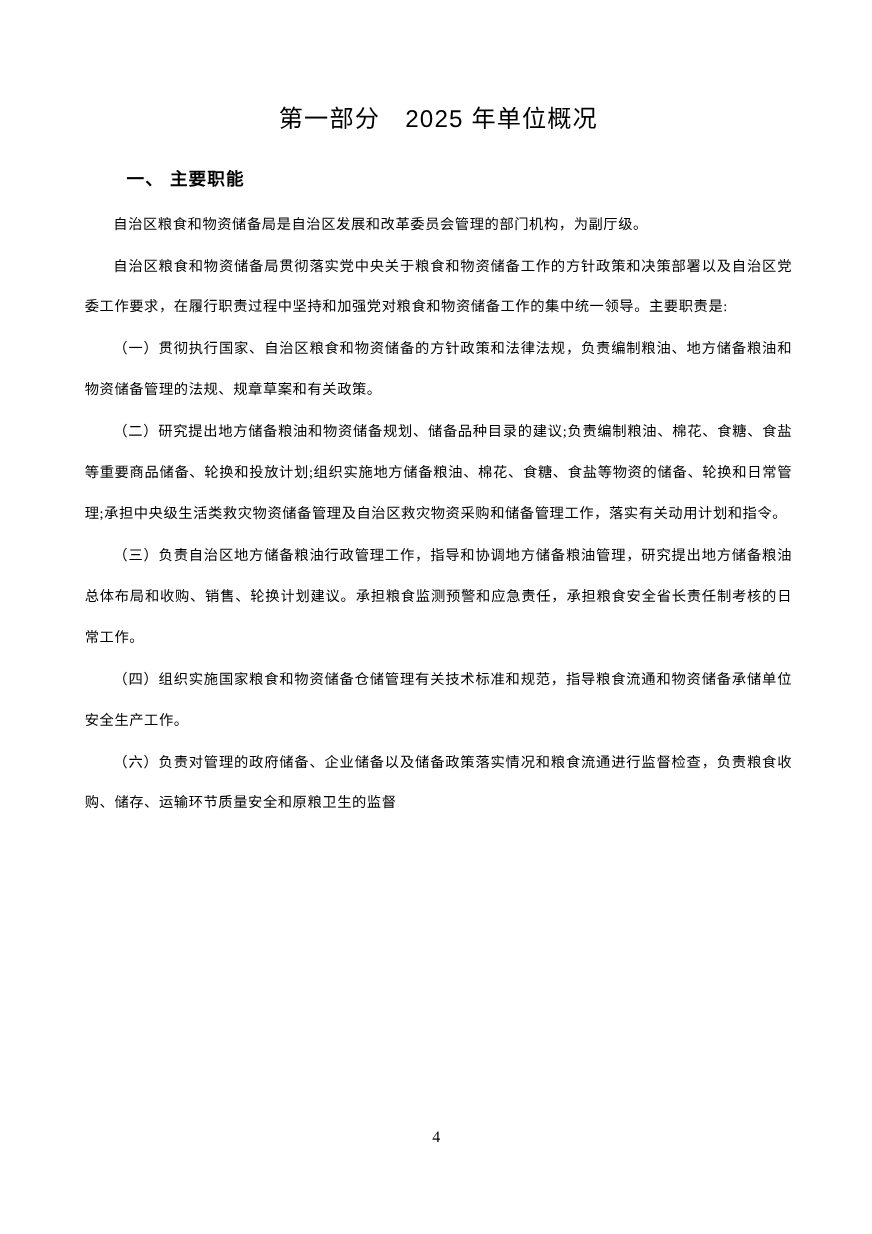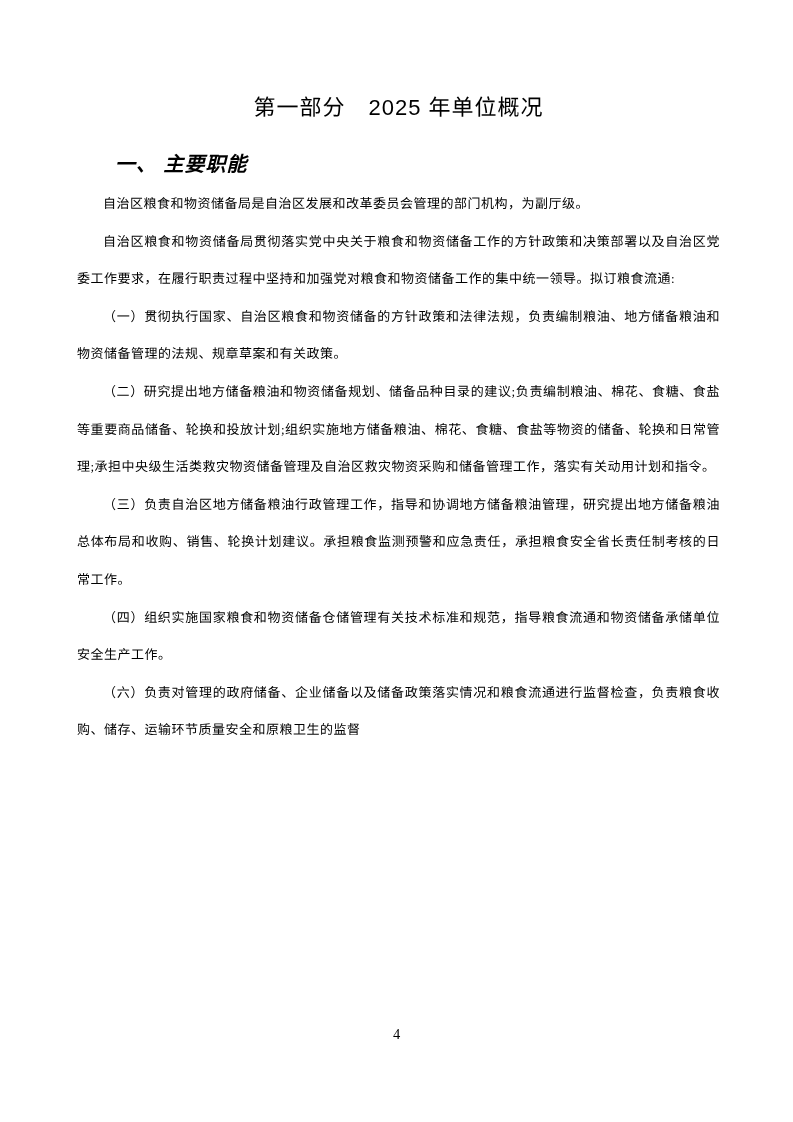--- a/index.html
+++ b/index.html
@@ -28,24 +28,23 @@
     font-family: "Liberation Sans", "DejaVu Sans", sans-serif;
     font-weight: 400;
     font-size: 22px;
     letter-spacing: 1px;
     line-height: 30px;
   }
   .section-heading {
     margin: 27px 73px 0 115px;
     font-family: "Liberation Sans", "DejaVu Sans", sans-serif;
     font-weight: 700;
-    font-size: 20px;
+    font-size: 16px;
     line-height: 28px;
     letter-spacing: 1px;
-    font-style: italic;
   }
   .body-text {
     margin: 7px 73px 0 77px;
   }
   .body-text p.para {
     margin: 0;
     font-size: 13px;
     line-height: 37.6px;
     text-align: justify;
     text-justify: inter-ideograph;
@@ -65,21 +64,21 @@
 </head>
 <body>
 
 <div class="page">
   <h1 class="doc-title">第一部分　2025 年单位概况</h1>
 
   <h2 class="section-heading">一、 主要职能</h2>
 
   <div class="body-text">
       <p class="para">自治区粮食和物资储备局是自治区发展和改革委员会管理的部门机构，为副厅级。</p>
-      <p class="para">自治区粮食和物资储备局贯彻落实党中央关于粮食和物资储备工作的方针政策和决策部署以及自治区党委工作要求，在履行职责过程中坚持和加强党对粮食和物资储备工作的集中统一领导。拟订粮食流通:</p>
+      <p class="para">自治区粮食和物资储备局贯彻落实党中央关于粮食和物资储备工作的方针政策和决策部署以及自治区党委工作要求，在履行职责过程中坚持和加强党对粮食和物资储备工作的集中统一领导。主要职责是:</p>
       <p class="para">（一）贯彻执行国家、自治区粮食和物资储备的方针政策和法律法规，负责编制粮油、地方储备粮油和物资储备管理的法规、规章草案和有关政策。</p>
       <p class="para">（二）研究提出地方储备粮油和物资储备规划、储备品种目录的建议;负责编制粮油、棉花、食糖、食盐等重要商品储备、轮换和投放计划;组织实施地方储备粮油、棉花、食糖、食盐等物资的储备、轮换和日常管理;承担中央级生活类救灾物资储备管理及自治区救灾物资采购和储备管理工作，落实有关动用计划和指令。</p>
       <p class="para">（三）负责自治区地方储备粮油行政管理工作，指导和协调地方储备粮油管理，研究提出地方储备粮油总体布局和收购、销售、轮换计划建议。承担粮食监测预警和应急责任，承担粮食安全省长责任制考核的日常工作。</p>
       <p class="para">（四）组织实施国家粮食和物资储备仓储管理有关技术标准和规范，指导粮食流通和物资储备承储单位安全生产工作。</p>
       <p class="para">（六）负责对管理的政府储备、企业储备以及储备政策落实情况和粮食流通进行监督检查，负责粮食收购、储存、运输环节质量安全和原粮卫生的监督</p>
     </div>
 
   <div class="page-number">4</div>
 </div>
 

